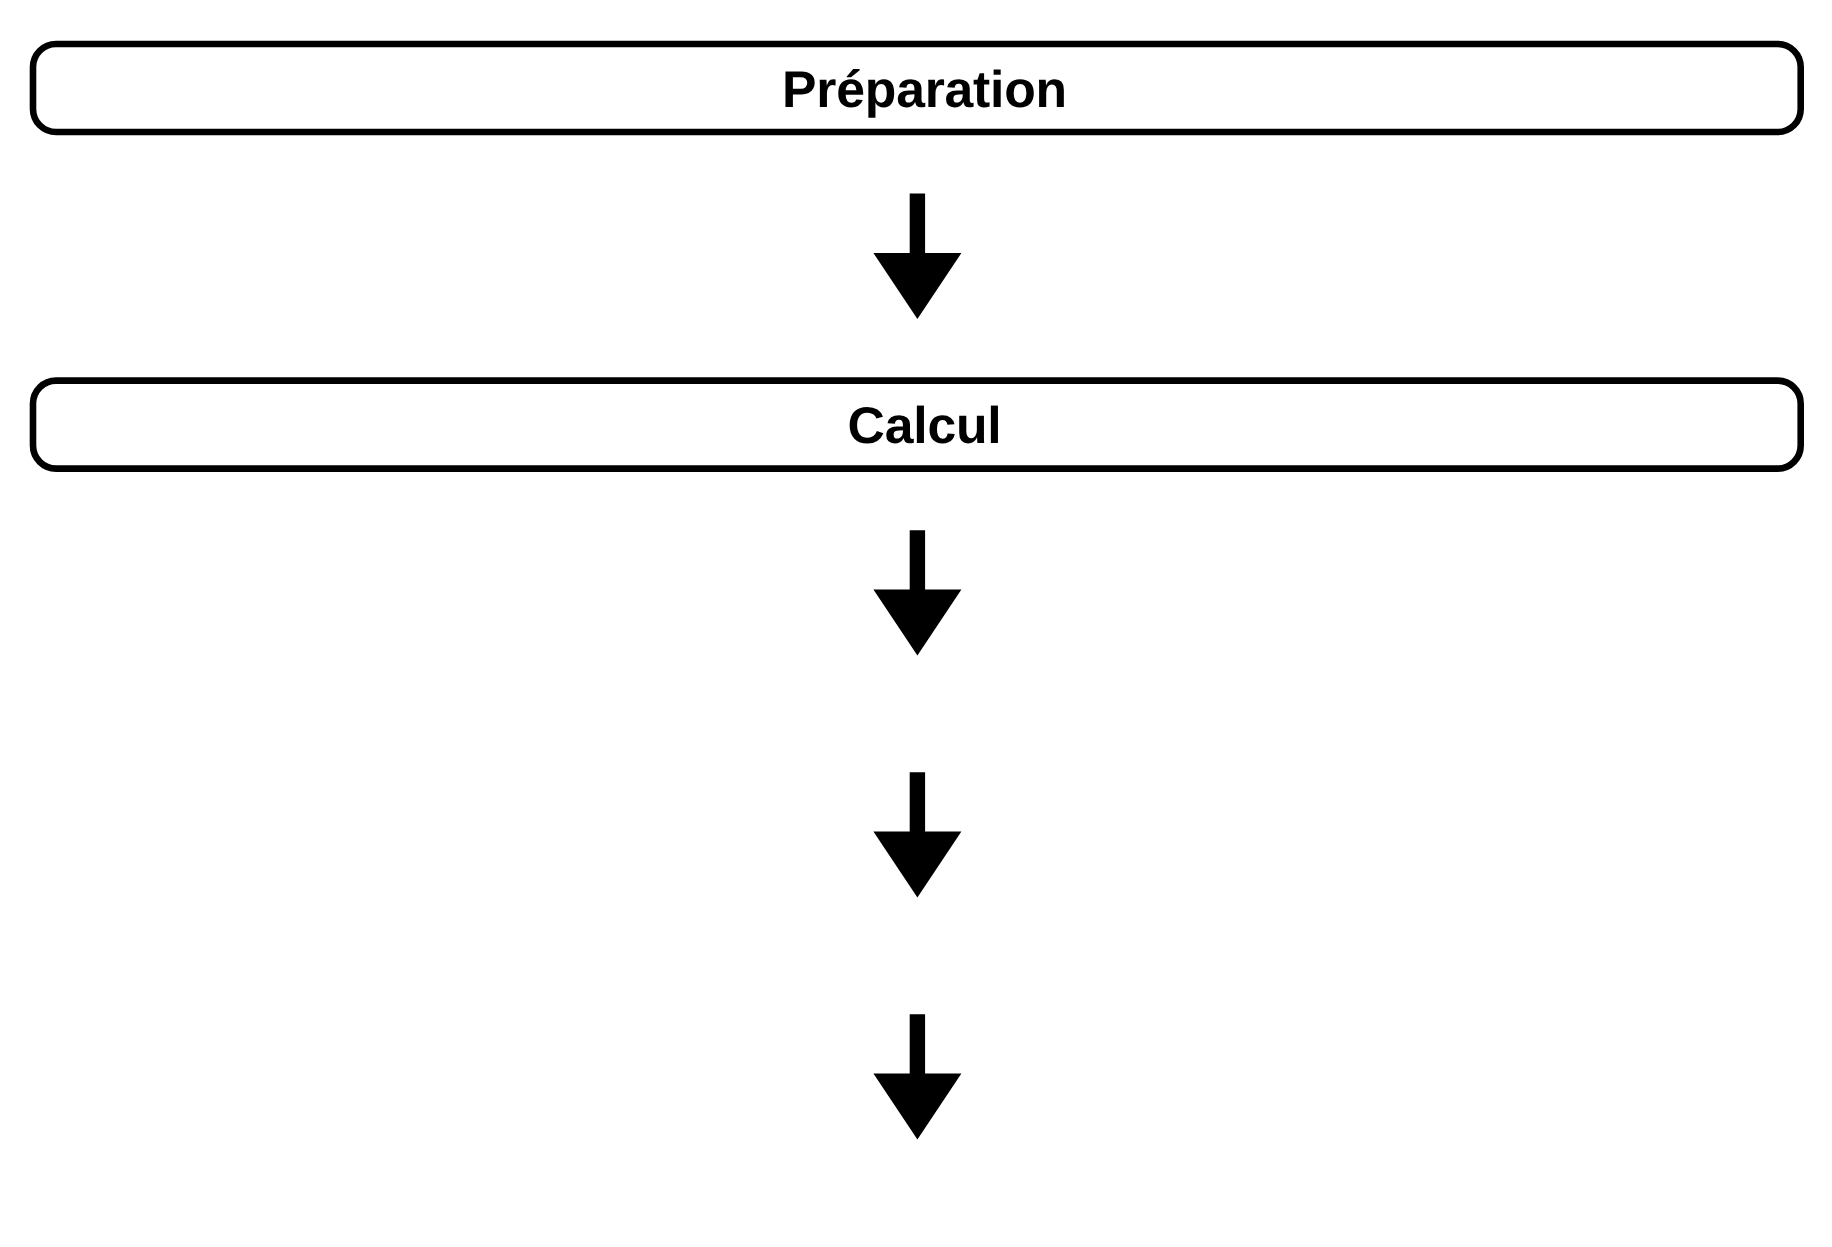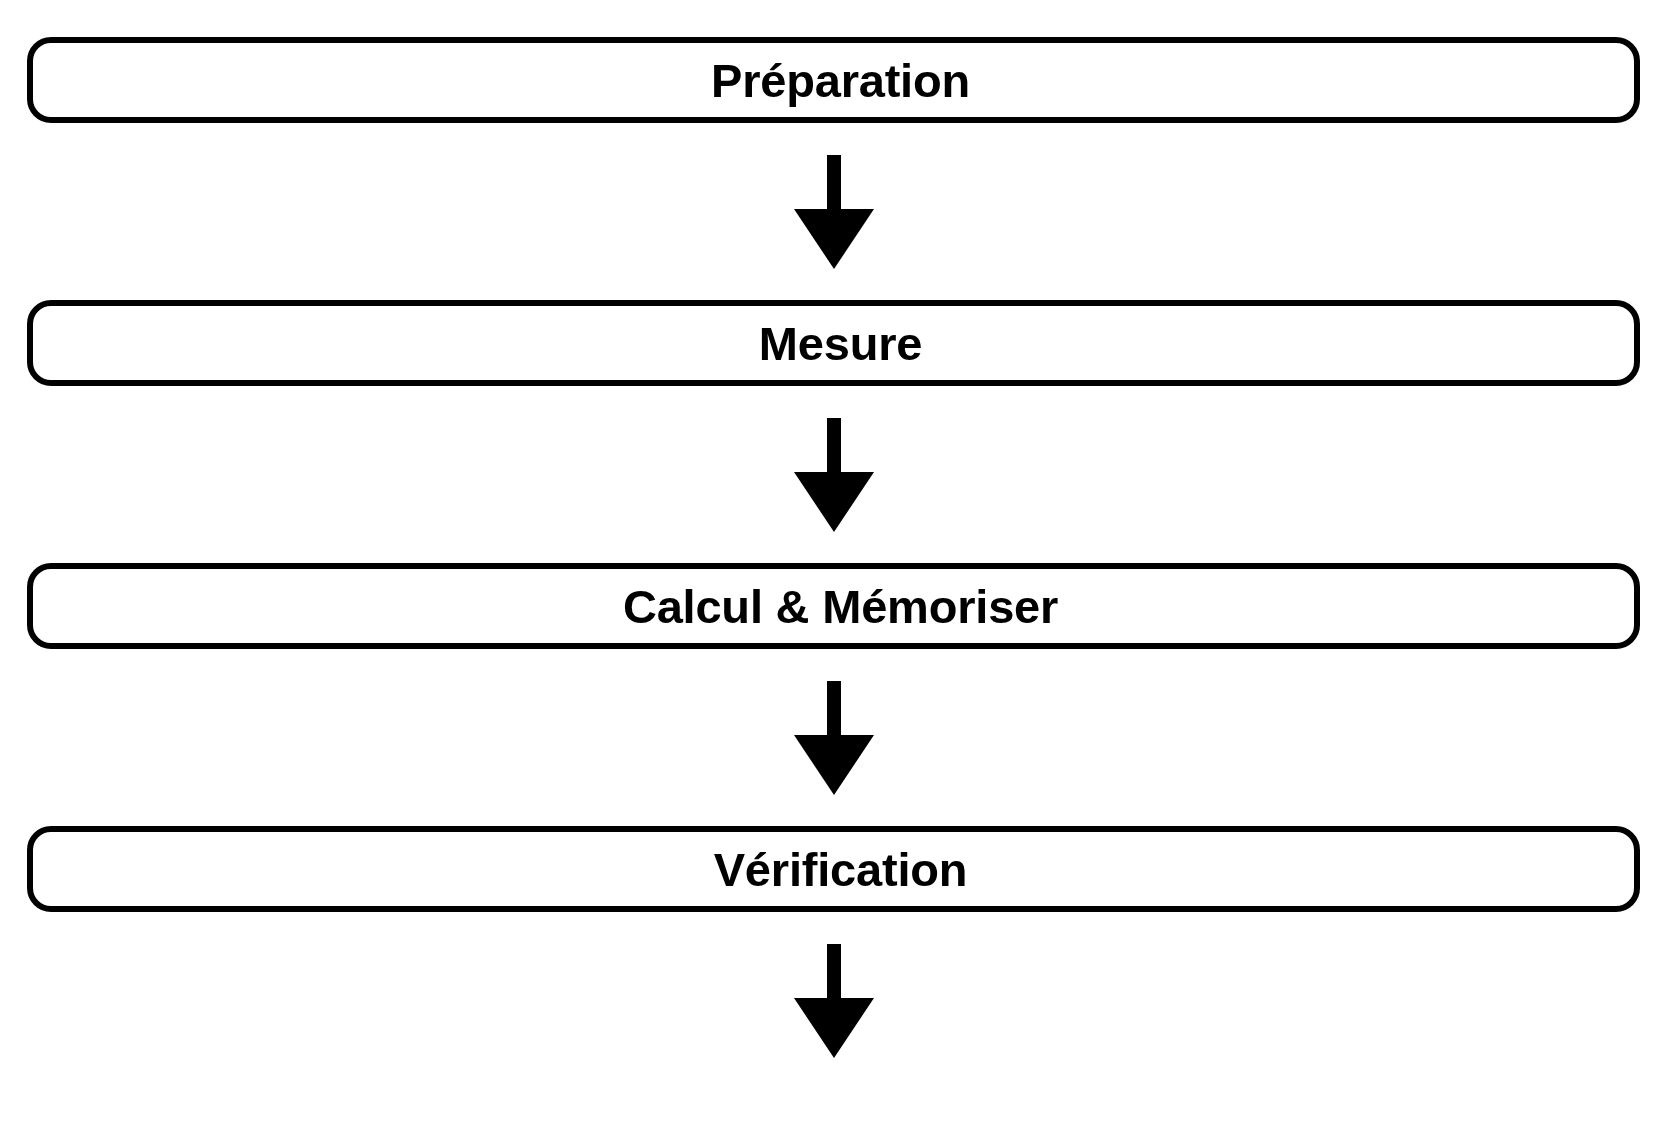--- a/index.html
+++ b/index.html
@@ -80,42 +80,36 @@
       <span class="node-label">Préparation</span>
     </div>
 
     <div class="connector">
       <svg class="arrow-svg" viewBox="0 0 80 114">
         <polygon points="33,0 47,0 47,54 80,54 40,114 0,54 33,54" fill="#000000"></polygon>
       </svg>
     </div>
 
     <div class="node">
-      <span class="node-label">Mesure</span>
+      <span class="node-label">Calcul</span>
     </div>
 
     <div class="connector">
       <svg class="arrow-svg" viewBox="0 0 80 114">
         <polygon points="33,0 47,0 47,54 80,54 40,114 0,54 33,54" fill="#000000"></polygon>
       </svg>
     </div>
 
-    <div class="node">
-      <span class="node-label">Calcul &amp; Mémoriser</span>
-    </div>
 
     <div class="connector">
       <svg class="arrow-svg" viewBox="0 0 80 114">
         <polygon points="33,0 47,0 47,54 80,54 40,114 0,54 33,54" fill="#000000"></polygon>
       </svg>
     </div>
 
-    <div class="node">
-      <span class="node-label">Vérification</span>
-    </div>
 
     <div class="connector">
       <svg class="arrow-svg" viewBox="0 0 80 114">
         <polygon points="33,0 47,0 47,54 80,54 40,114 0,54 33,54" fill="#000000"></polygon>
       </svg>
     </div>
 
 
   </div>
 </div>

